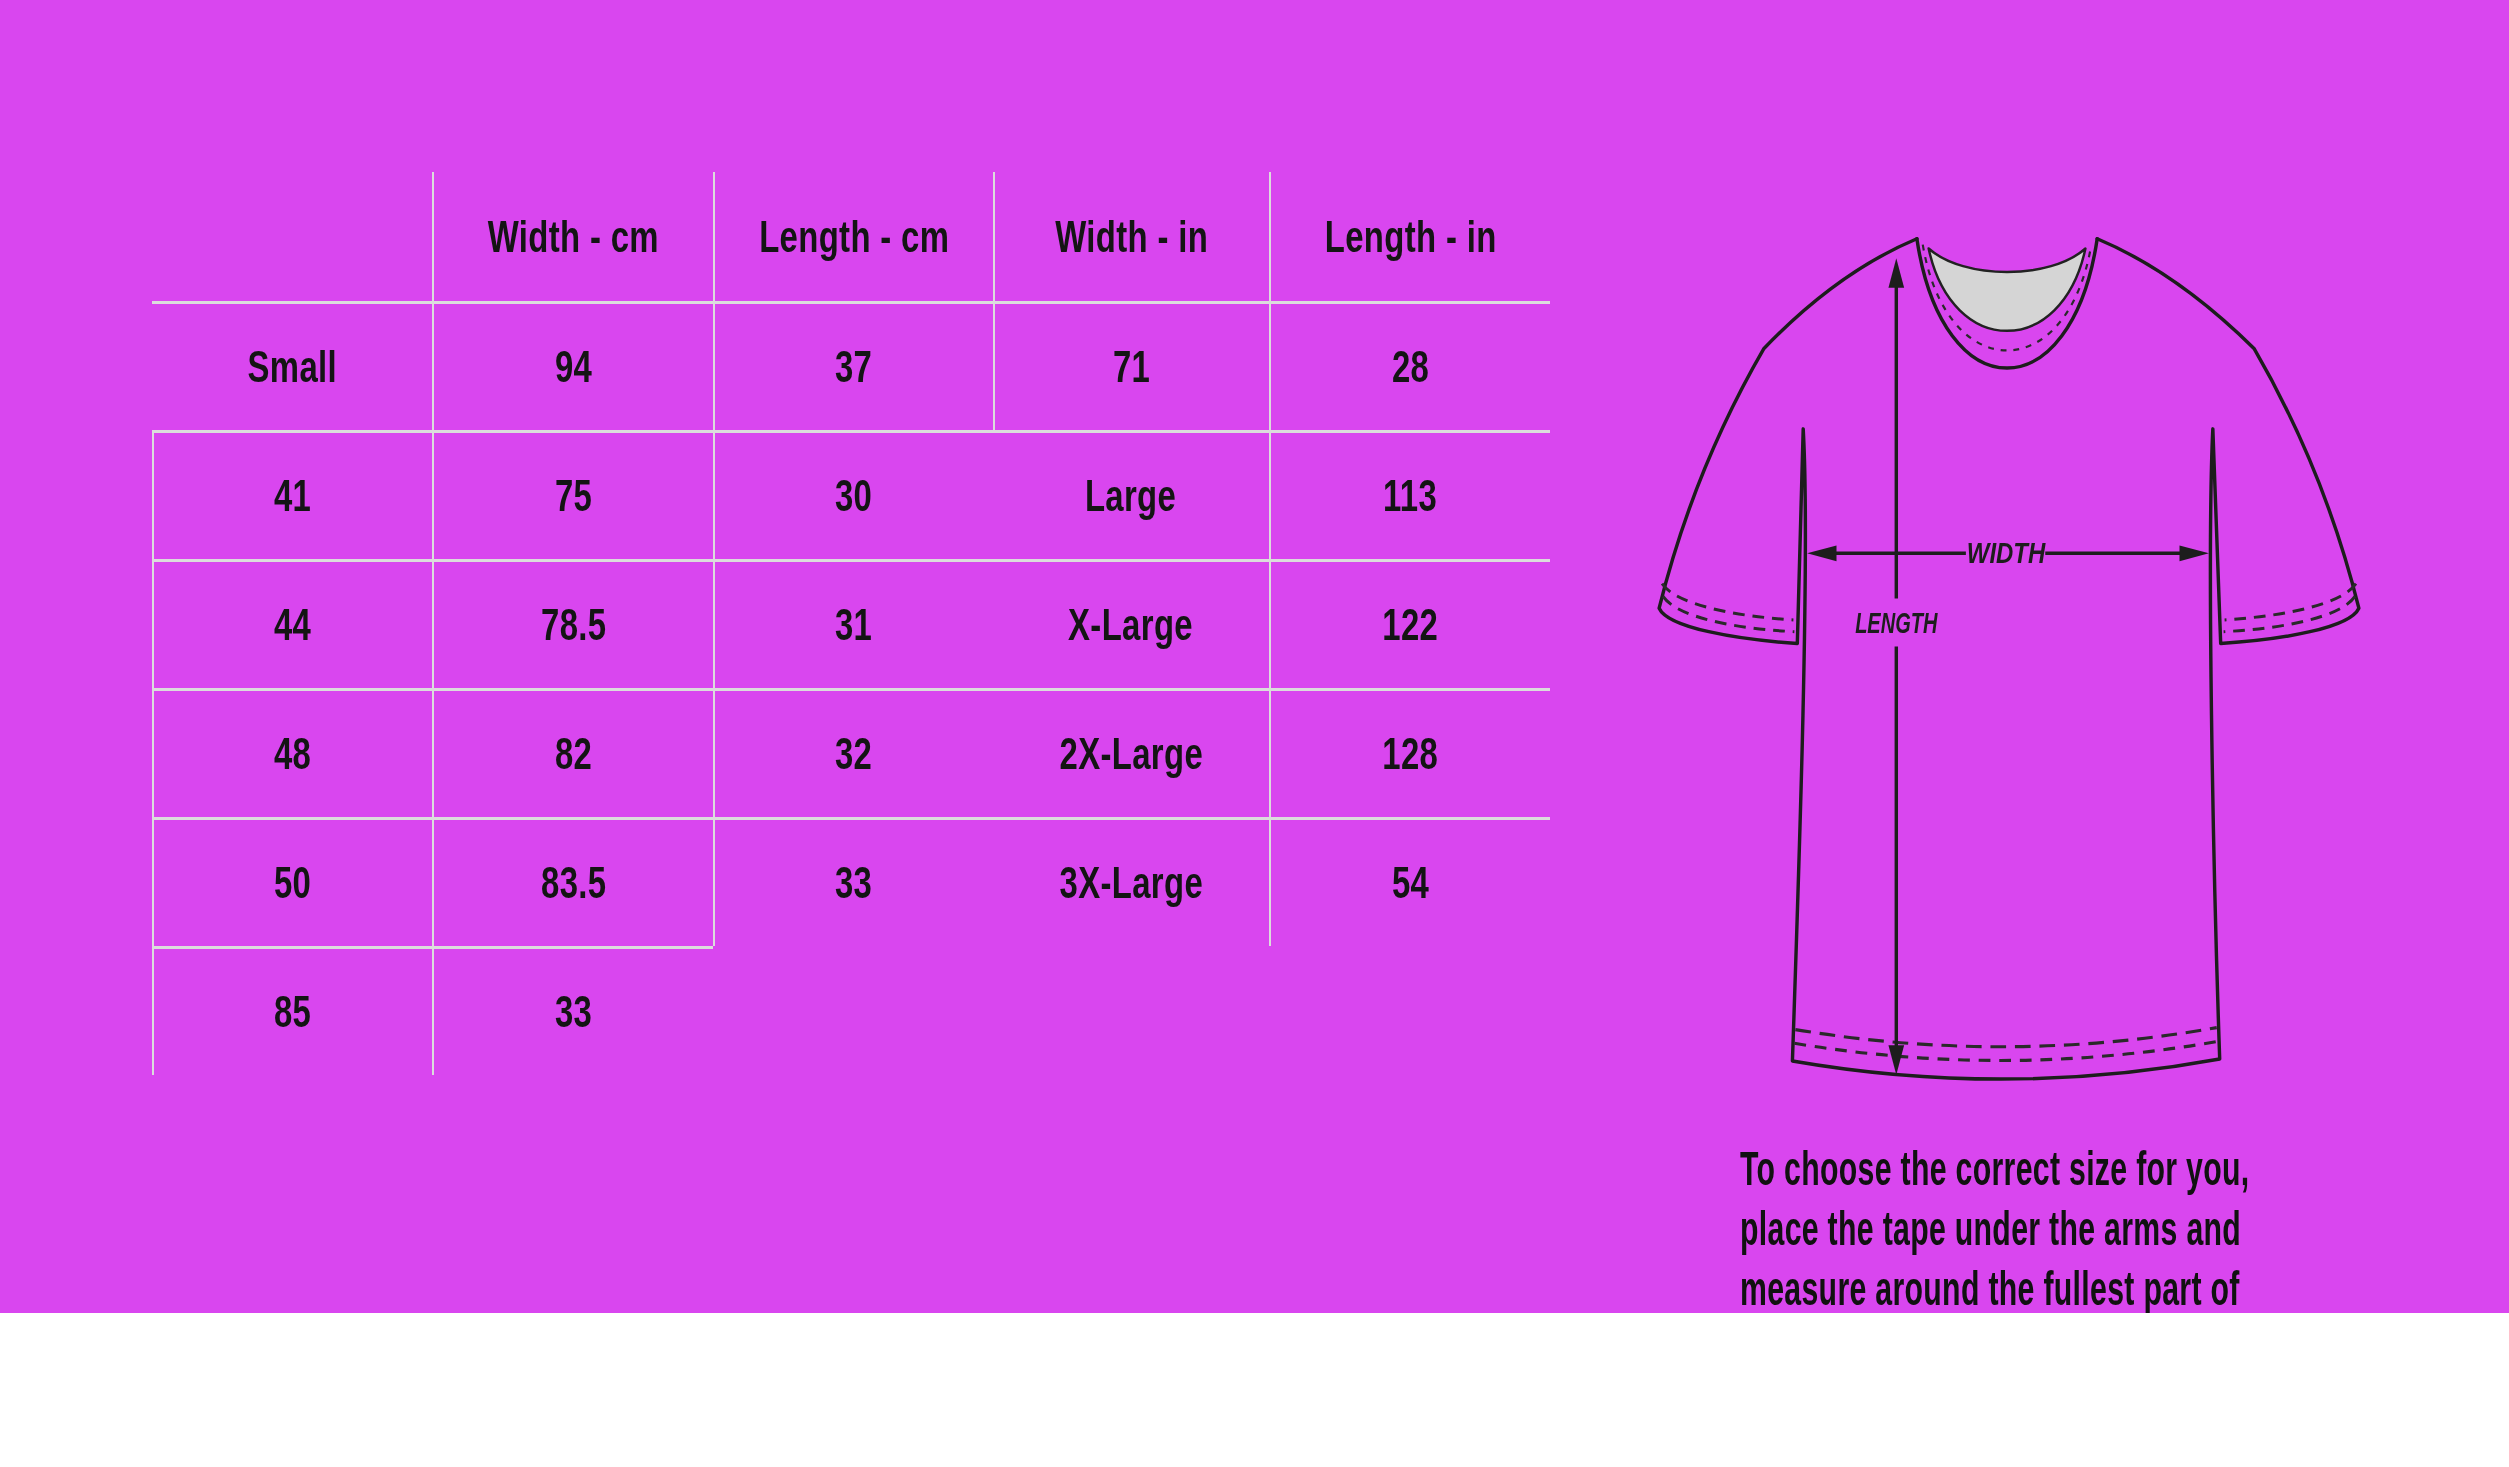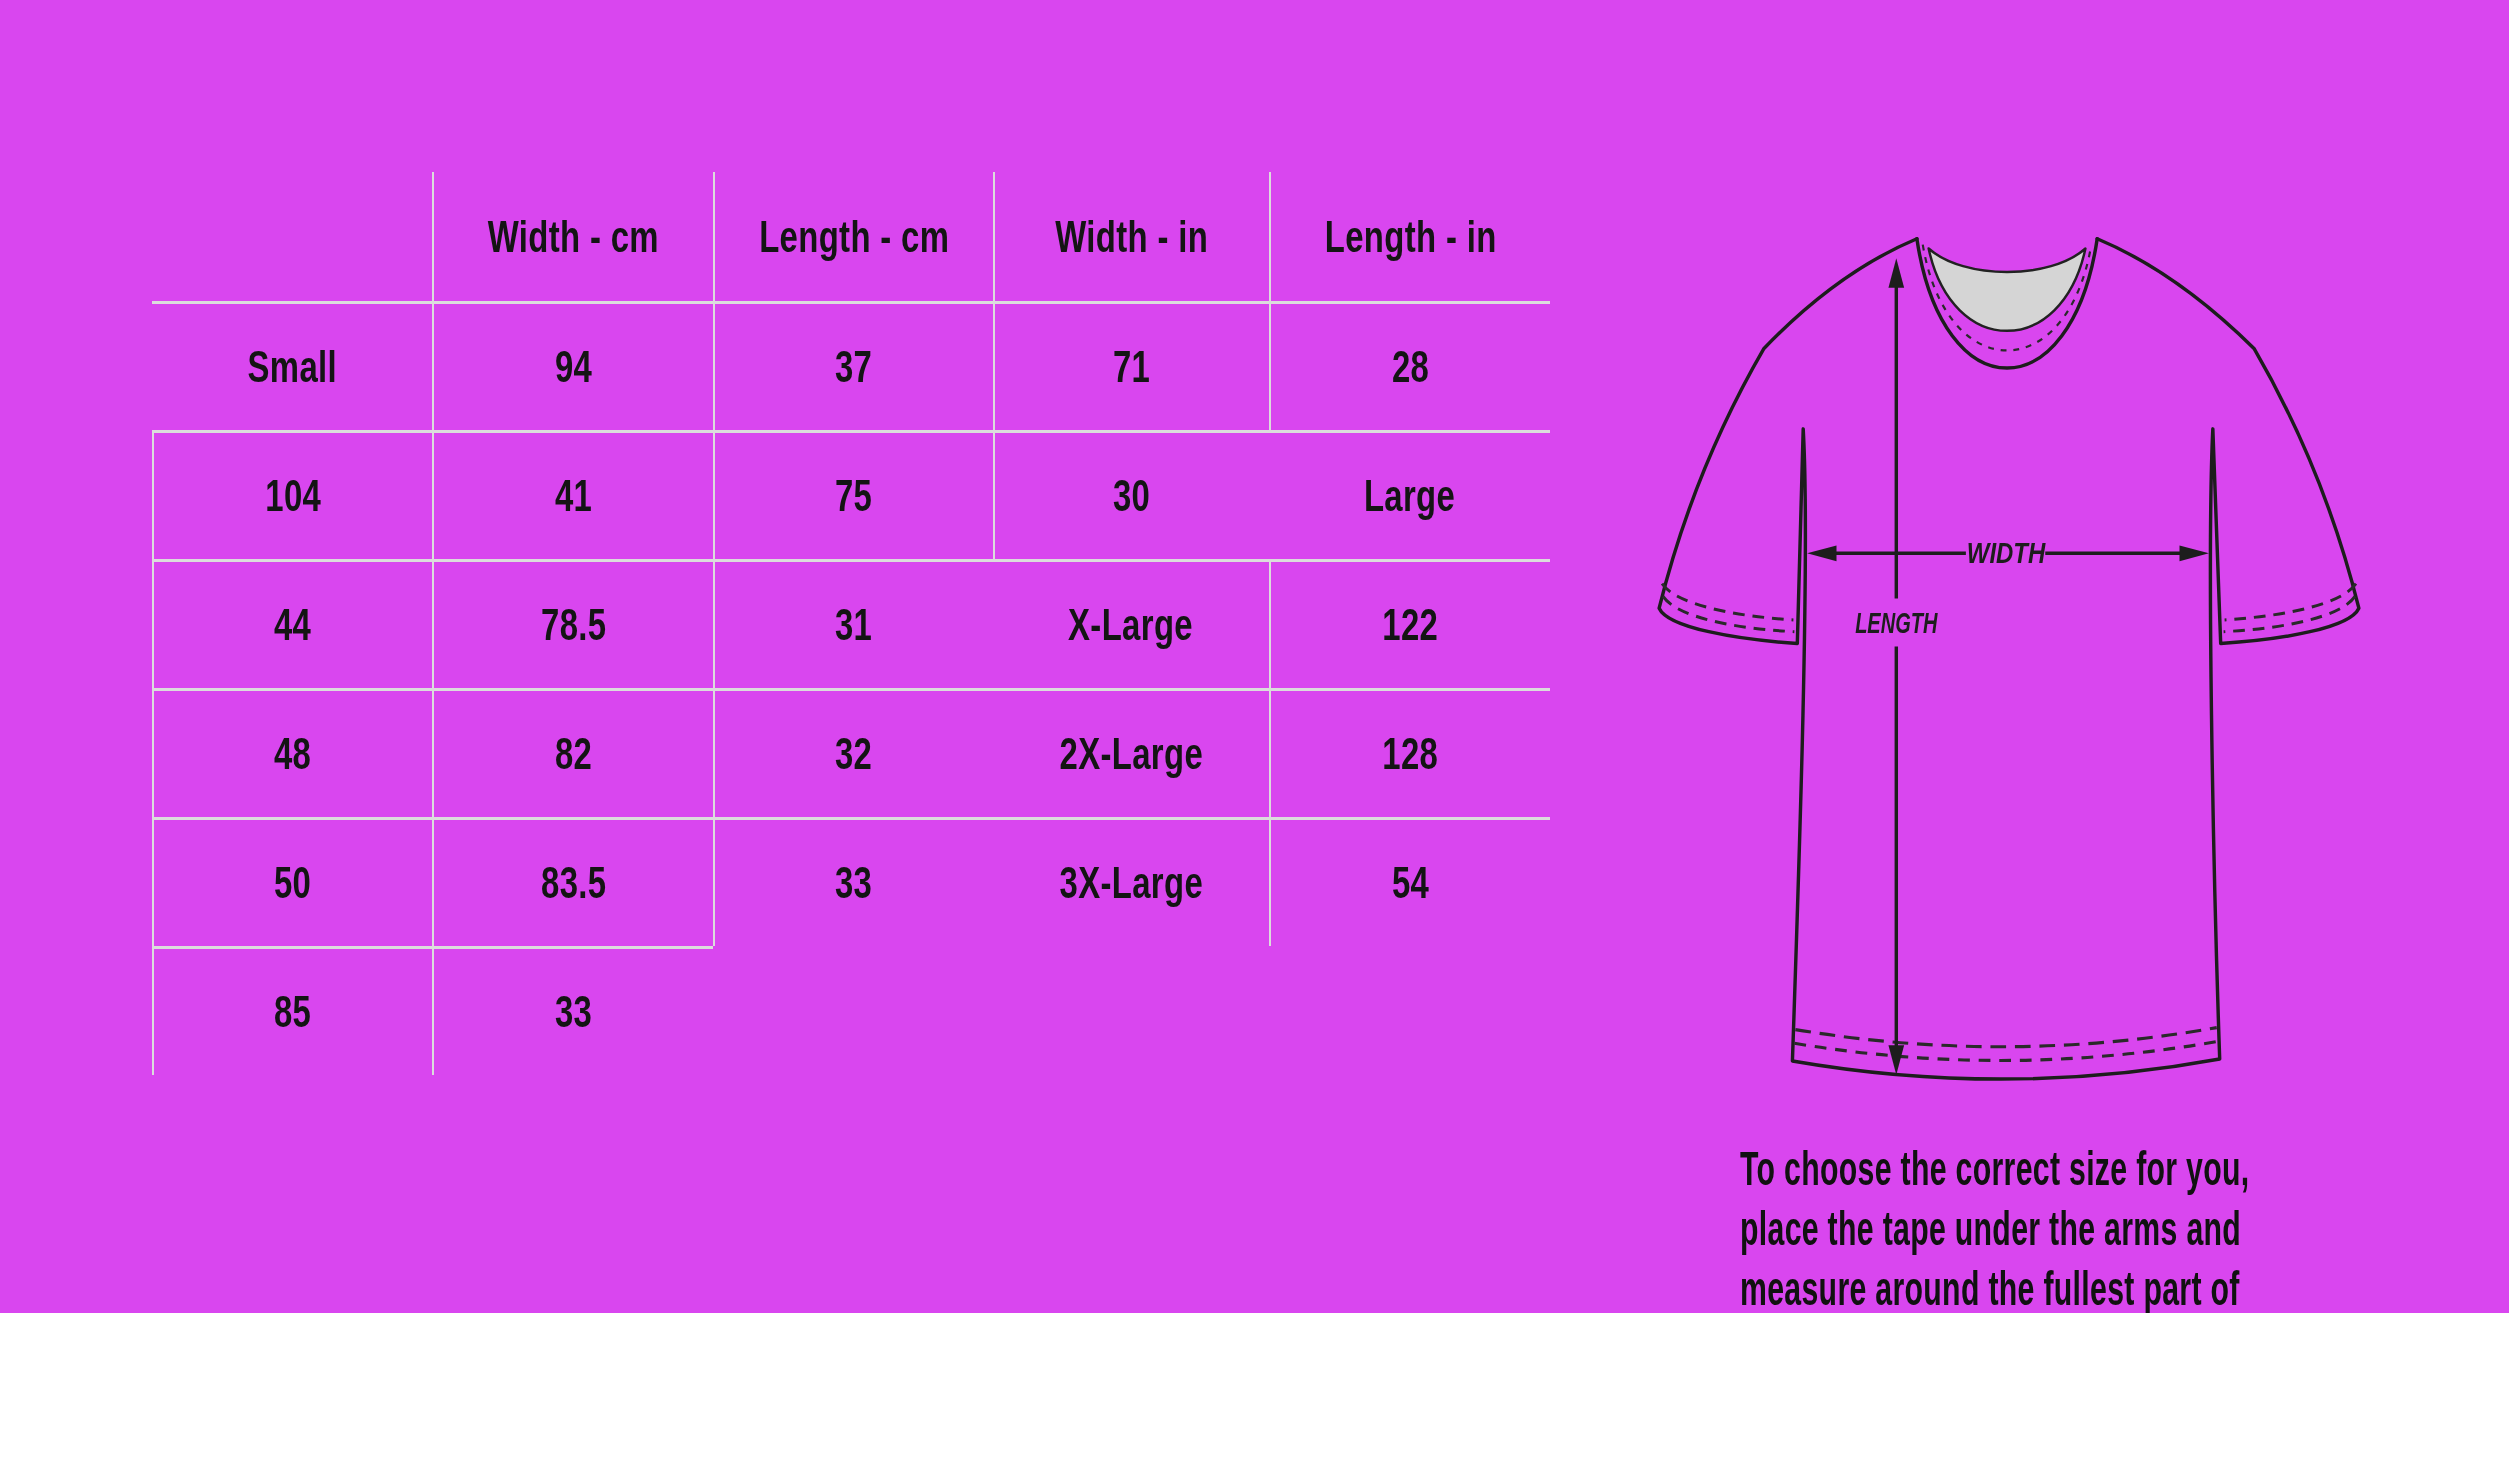--- a/index.html
+++ b/index.html
@@ -70,34 +70,34 @@
         <span class="t">37</span>
       </div>
     <div class="cell hline vline">
         <span class="t">71</span>
       </div>
     <div class="cell hline vline">
         <span class="t">28</span>
       </div>
 
     <div class="cell hline vline">
-        <span class="t">104</span>
-      </div>
-    <div class="cell hline vline">
         <span class="t">41</span>
       </div>
     <div class="cell hline vline">
         <span class="t">75</span>
       </div>
     <div class="cell hline vline">
         <span class="t">30</span>
       </div>
 
     <div class="cell hline">
         <span class="t">Large</span>
+      </div>
+    <div class="cell hline vline">
+        <span class="t">113</span>
       </div>
     <div class="cell hline vline">
         <span class="t">44</span>
       </div>
     <div class="cell hline vline">
         <span class="t">78.5</span>
       </div>
     <div class="cell hline vline">
         <span class="t">31</span>
       </div>

